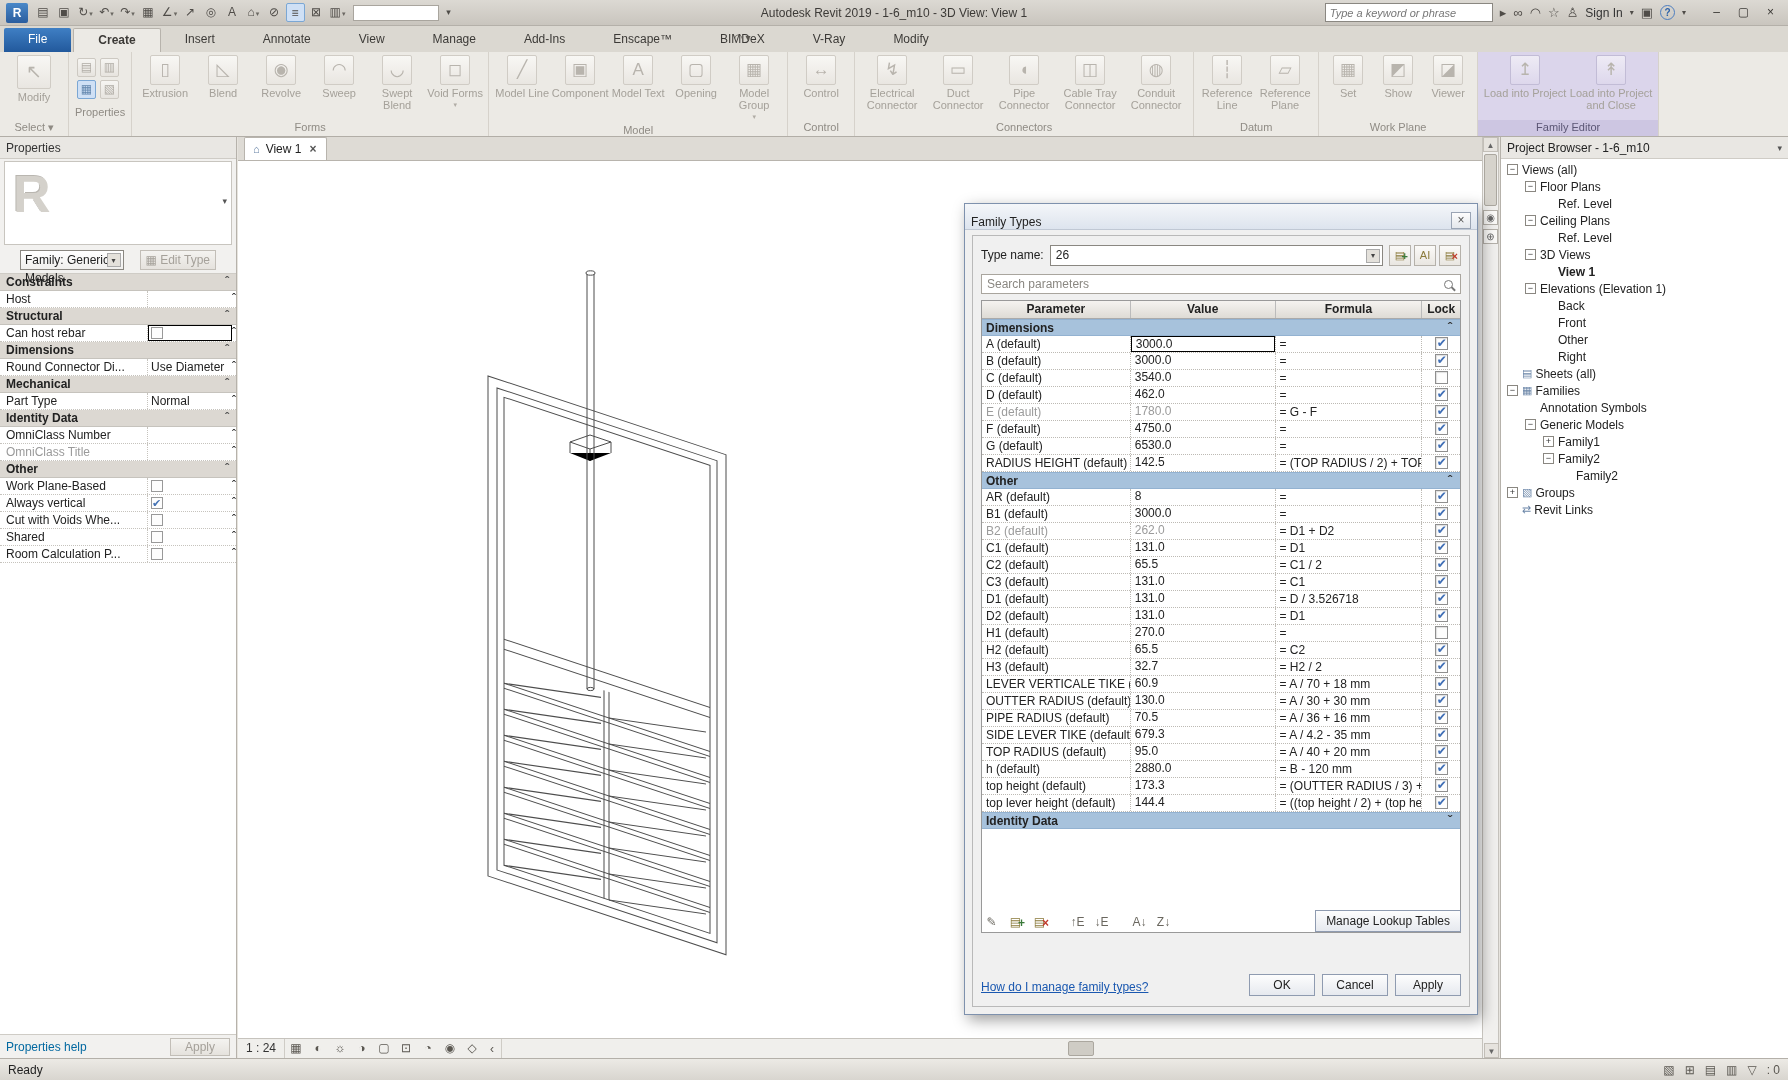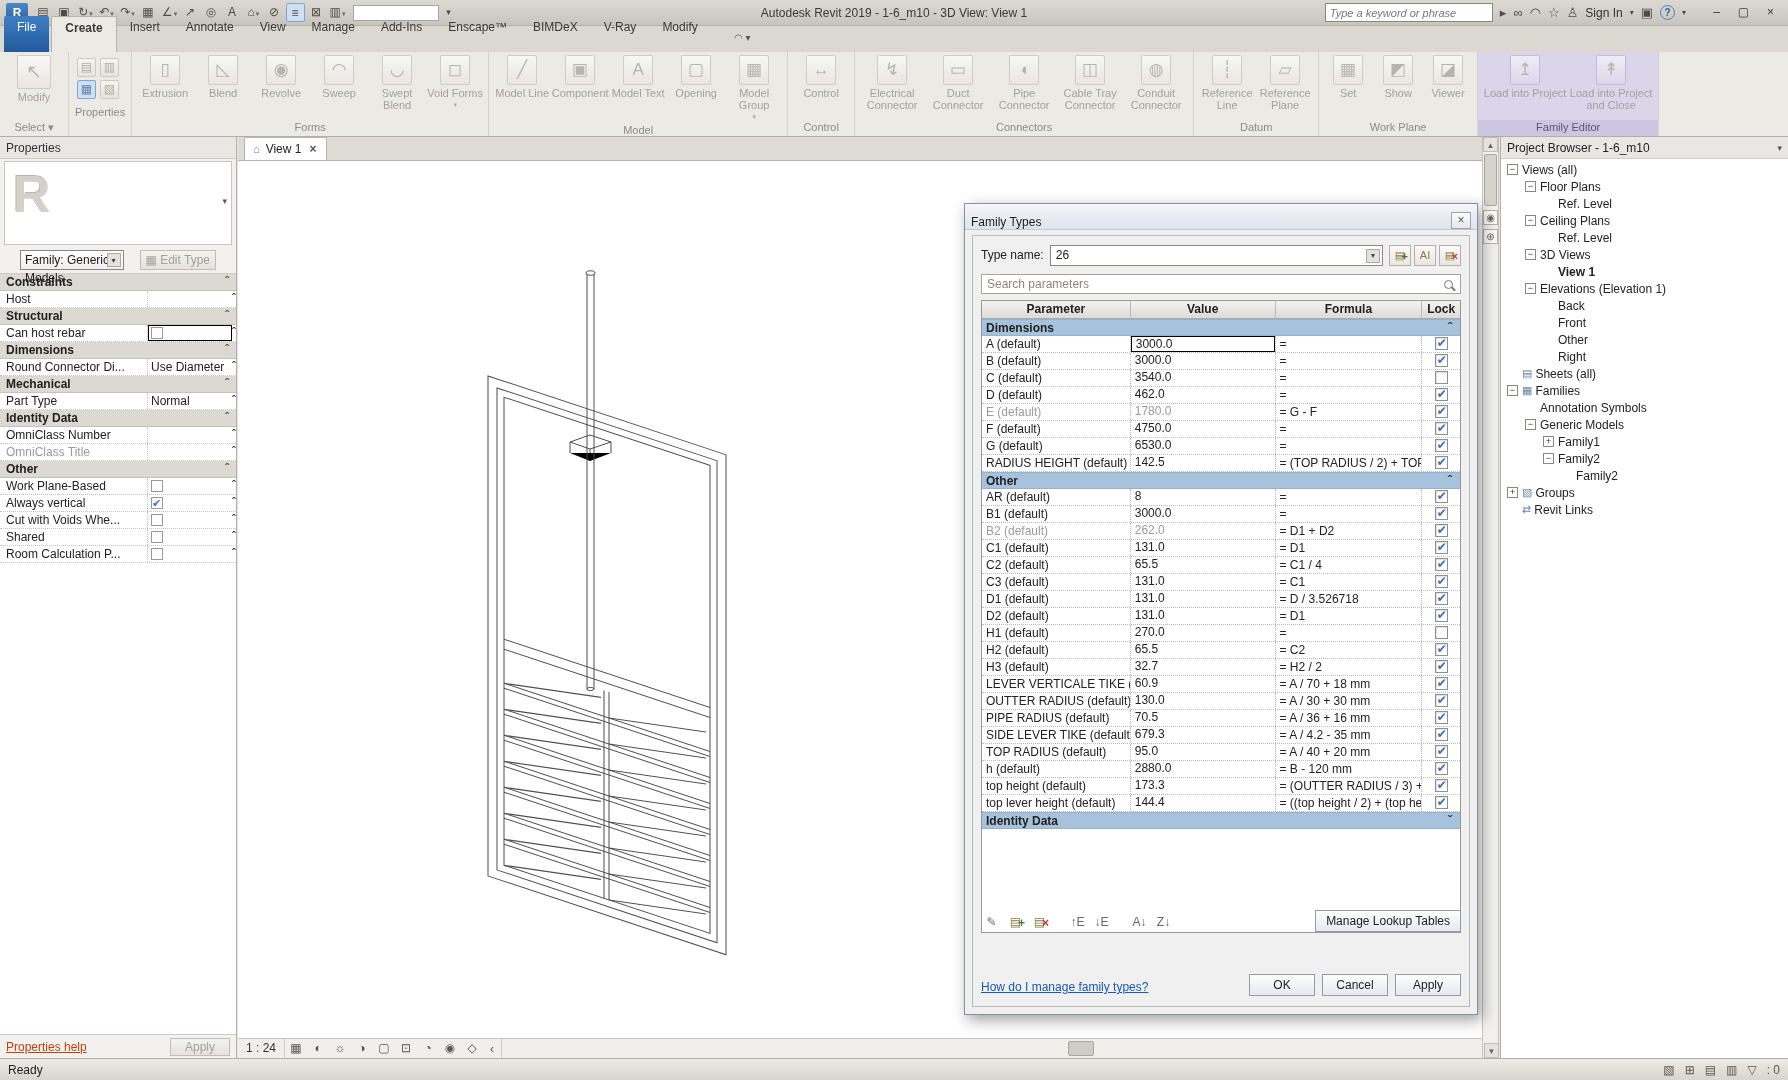--- a/index.html
+++ b/index.html
@@ -19,21 +19,21 @@
   .ic-search{width:168px;height:19px;border:1px solid #8a8781;background:#fff;font-size:11px;padding:0 4px;font-style:italic;color:#555}
   .ic-search::placeholder{font-style:italic;color:#777}
   .tico{color:#4f4c48;font-size:13px}
   .signin{color:#333}
   .helpq{width:15px;height:15px;border:1px solid #4d7ec0;border-radius:50%;color:#2d62a8;font-size:10px;line-height:13px;text-align:center;font-weight:bold}
   .winbtns{display:flex;margin-left:10px}
   .wb{width:27px;height:19px;text-align:center;line-height:17px;color:#3a3835;border:1px solid transparent}
 
   
   .tabsrow{position:absolute;left:0;top:26px;width:100%;height:26px;background:#dbd8d1;display:flex;align-items:flex-end;padding-left:4px}
-  .rtab{padding:4px 13px;color:#3c3a37;height:36px}
+  .rtab{padding:4px 24px;color:#3c3a37;height:24px}
   .rtab.file{background:linear-gradient(#3f7fc4,#22599c);color:#fff;border-radius:2px 2px 0 0;margin-right:2px}
   .rtab.active{background:#eceae5;border:1px solid #b7b3ac;border-bottom:none;border-radius:2px 2px 0 0;font-weight:bold}
   .ribbon-toggle{margin-left:8px;color:#5a5751;font-size:10px;padding:4px}
 
   
   .ribbon{position:absolute;left:0;top:52px;width:100%;height:85px;background:#eceae5;border-bottom:1px solid #b2aea7;display:flex}
   .rpanel{display:flex;flex-direction:column;border-right:1px solid #d6d2cb;height:100%}
   .rbtns{flex:1;display:flex;align-items:flex-start;padding:3px 5px 0 5px;gap:2px}
   .plab{height:16px;font-size:11px;color:#8f8b84;text-align:center;line-height:15px;padding:0 6px;white-space:nowrap}
   .rbtn{width:56px;display:flex;flex-direction:column;align-items:center;color:#a5a19a;font-size:11px;line-height:12px;text-align:center}
@@ -65,21 +65,21 @@
   .prow .pv{flex:1;padding:0 3px;position:relative;overflow:hidden;white-space:nowrap}
   .prow.g{background:#dcd8d2;font-weight:bold;border-bottom:1px solid #c6c3bd}
   .prow.g .pl{border-right:none;width:auto;flex:1}
   .prow.g .gch{width:18px;color:#555;text-align:center;font-weight:bold}
   .prow.mut .pl{color:#9a9a9a}
   .pck{display:none}
   .pck.box,.pck.boxck{display:inline-block;width:12px;height:12px;border:1px solid #999;background:#fdfdfd;margin-top:2px;position:relative}
   .pck.boxck::after{content:"✔";position:absolute;left:0;top:-3px;color:#4472b4;font-size:11px}
   .pv.psel{outline:1px solid #000;outline-offset:-1px}
   .pfoot{height:24px;border-top:1px solid #cfccc6;display:flex;align-items:center;justify-content:space-between;padding:0 6px;background:#f2f1ef}
-  .plink{color:#c2410c;text-decoration:underline}
+  .plink{color:#0369a1;}
   .papply{height:18px;padding:0 14px;border:1px solid #c2beb7;background:linear-gradient(#f4f3f0,#e5e2dd);color:#a5a19a;line-height:16px}
 
   
   .canvas{position:absolute;left:238px;top:137px;width:1244px;bottom:22px;background:#fff;display:flex;flex-direction:column}
   .viewtabs{height:24px;background:#dedbd5;border-bottom:1px solid #b8b4ad;display:flex;align-items:flex-end;padding-left:6px}
   .vtab{height:23px;background:#fff;border:1px solid #b8b4ad;border-bottom:none;display:flex;align-items:center;gap:6px;padding:0 8px;border-radius:2px 2px 0 0}
   .vtab .vico{color:#6b86a8;font-size:11px}
   .vtab .vclose{color:#555;font-weight:bold;padding:0 2px}
   .drawarea{flex:1;position:relative;background:#fff}
   .canbot{height:20px;background:#f0efec;border-top:1px solid #c6c3bd;display:flex;align-items:center}
@@ -927,21 +927,21 @@
               <span class="cell cf">= D1</span>
               <span class="cell cl"><span class="ck on"></span></span>
             </div>
 
             <div class="frow row">
 
               <span class="cell cp">C2 (default)</span>
               <span class="cell cv">
                 <span class="vwrap">65.5</span>
               </span>
-              <span class="cell cf">= C1 / 4</span>
+              <span class="cell cf">= C1 / 2</span>
               <span class="cell cl"><span class="ck on"></span></span>
             </div>
 
             <div class="frow row">
 
               <span class="cell cp">C3 (default)</span>
               <span class="cell cv">
                 <span class="vwrap">131.0</span>
               </span>
               <span class="cell cf">= C1</span>

